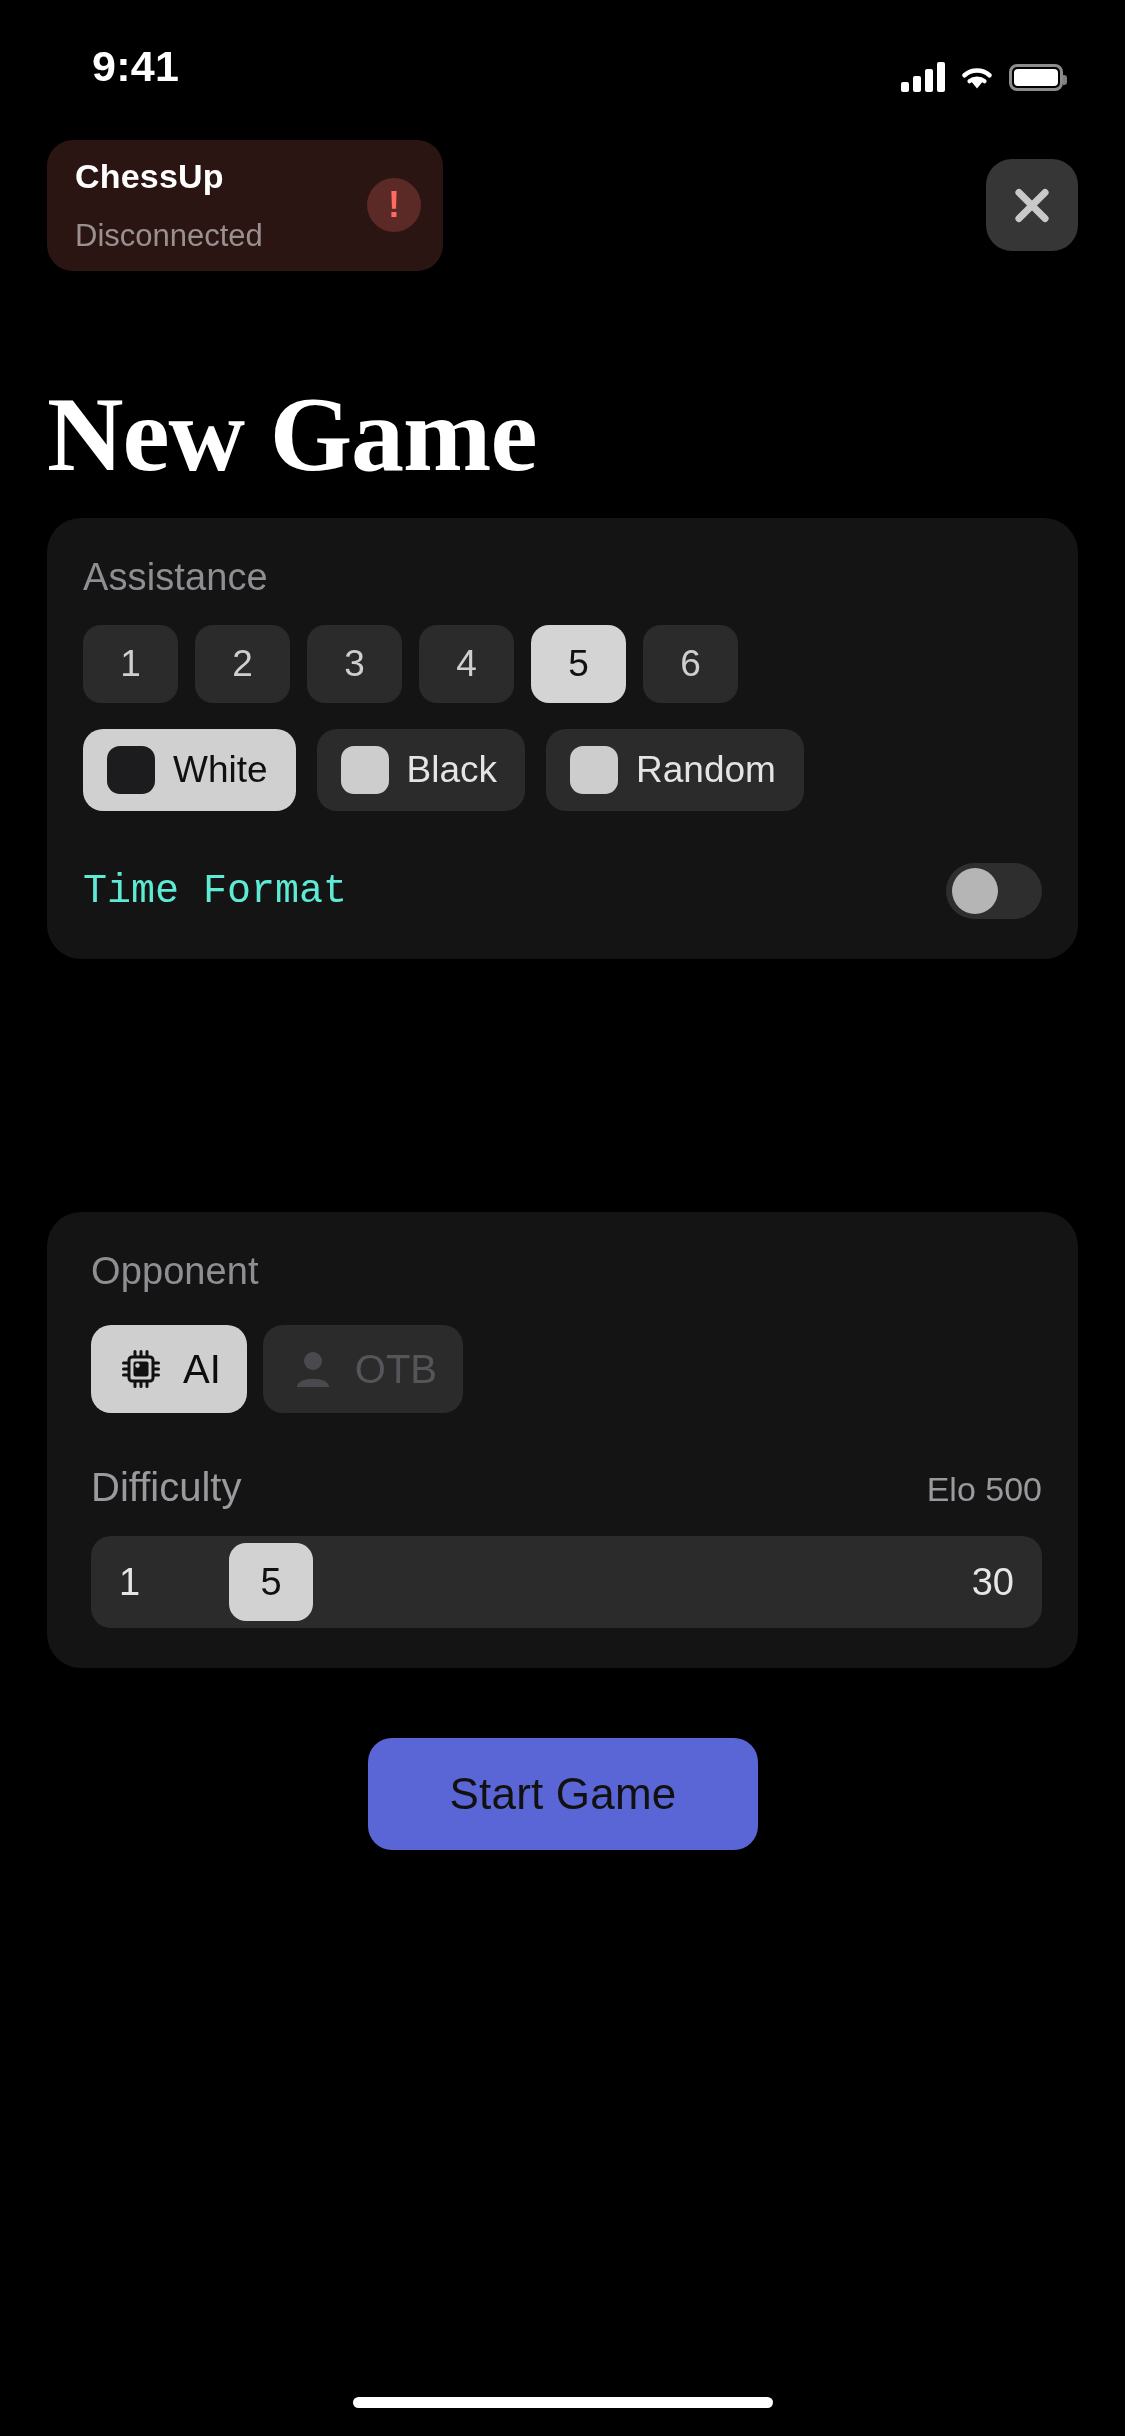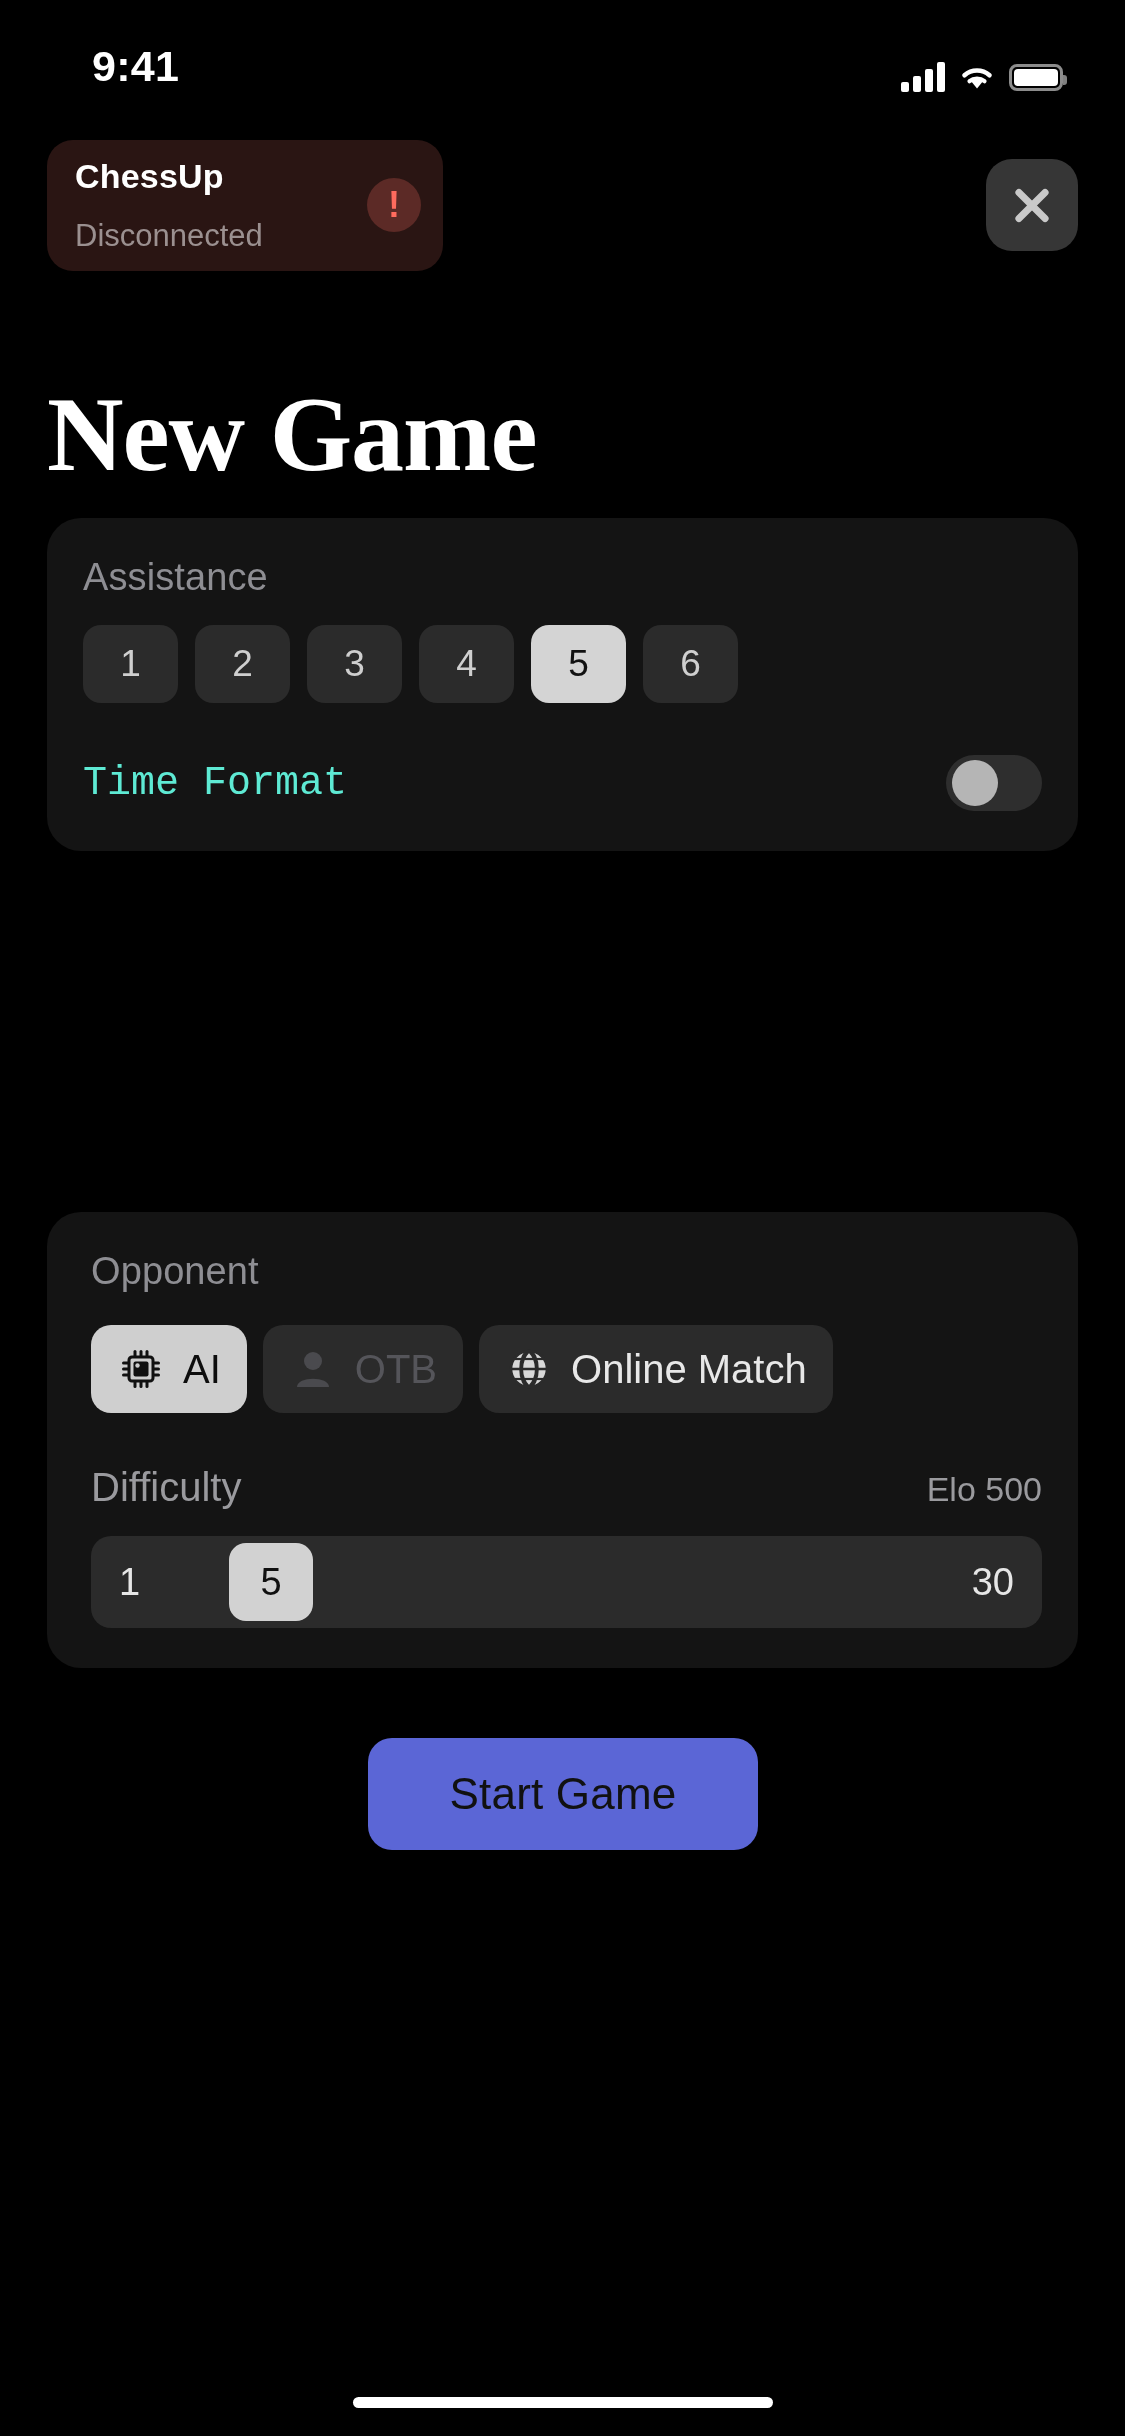--- a/index.html
+++ b/index.html
@@ -243,20 +243,34 @@
           <span>4</span>
         </div>
       <div class="chip sel">
           <span>5</span>
         </div>
       <div class="chip">
           <span>6</span>
         </div>
     </div>
 
+    <div class="color-row">
+      <div class="color-opt sel">
+        <div class="sw sw-dark"></div>
+        <div class="lbl">White</div>
+      </div>
+      <div class="color-opt">
+        <div class="sw sw-light"></div>
+        <div class="lbl">Black</div>
+      </div>
+      <div class="color-opt">
+        <div class="sw sw-light"></div>
+        <div class="lbl">Random</div>
+      </div>
+    </div>
 
     <div class="toggle-row">
       <div class="toggle-label">Time Format</div>
       <div class="switch">
         <div class="knob"></div>
       </div>
     </div>
   </div>
 
   <div class="card" id="card-opponent">
@@ -292,34 +306,20 @@
       <div class="opp-btn disabled">
         <div class="oicon">
           <svg width="44" height="44" viewBox="0 0 44 44">
             <circle cx="22" cy="14" r="9" fill="#4a4a4e"></circle>
             <path d="M6 40 C6 29 38 29 38 40 Z" fill="#4a4a4e"></path>
           </svg>
         </div>
         <div class="olbl">OTB</div>
       </div>
 
-      <div class="opp-btn">
-        <div class="oicon">
-          <svg width="46" height="46" viewBox="0 0 46 46">
-            <circle cx="23" cy="23" r="18" fill="#d8d8d8"></circle>
-            <path d="M23 5 A26 26 0 0 0 23 41 A26 26 0 0 0 23 5" fill="none" stroke="#2b2b2b" stroke-width="2.6"></path>
-            <ellipse cx="23" cy="23" rx="8.5" ry="18" fill="none" stroke="#2b2b2b" stroke-width="2.6"></ellipse>
-            <line x1="5" y1="23" x2="41" y2="23" stroke="#2b2b2b" stroke-width="2.6"></line>
-            <line x1="9" y1="13" x2="37" y2="13" stroke="#2b2b2b" stroke-width="2.2"></line>
-            <line x1="9" y1="33" x2="37" y2="33" stroke="#2b2b2b" stroke-width="2.2"></line>
-            <circle cx="23" cy="23" r="18" fill="none" stroke="#2b2b2b" stroke-width="2.6"></circle>
-          </svg>
-        </div>
-        <div class="olbl">Online Match</div>
-      </div>
     </div>
 
     <div class="diff-head">
       <div class="diff-label">Difficulty</div>
       <div class="diff-elo">Elo 500</div>
     </div>
 
     <div class="slider">
       <div class="minv">1</div>
       <div class="thumb">5</div>

